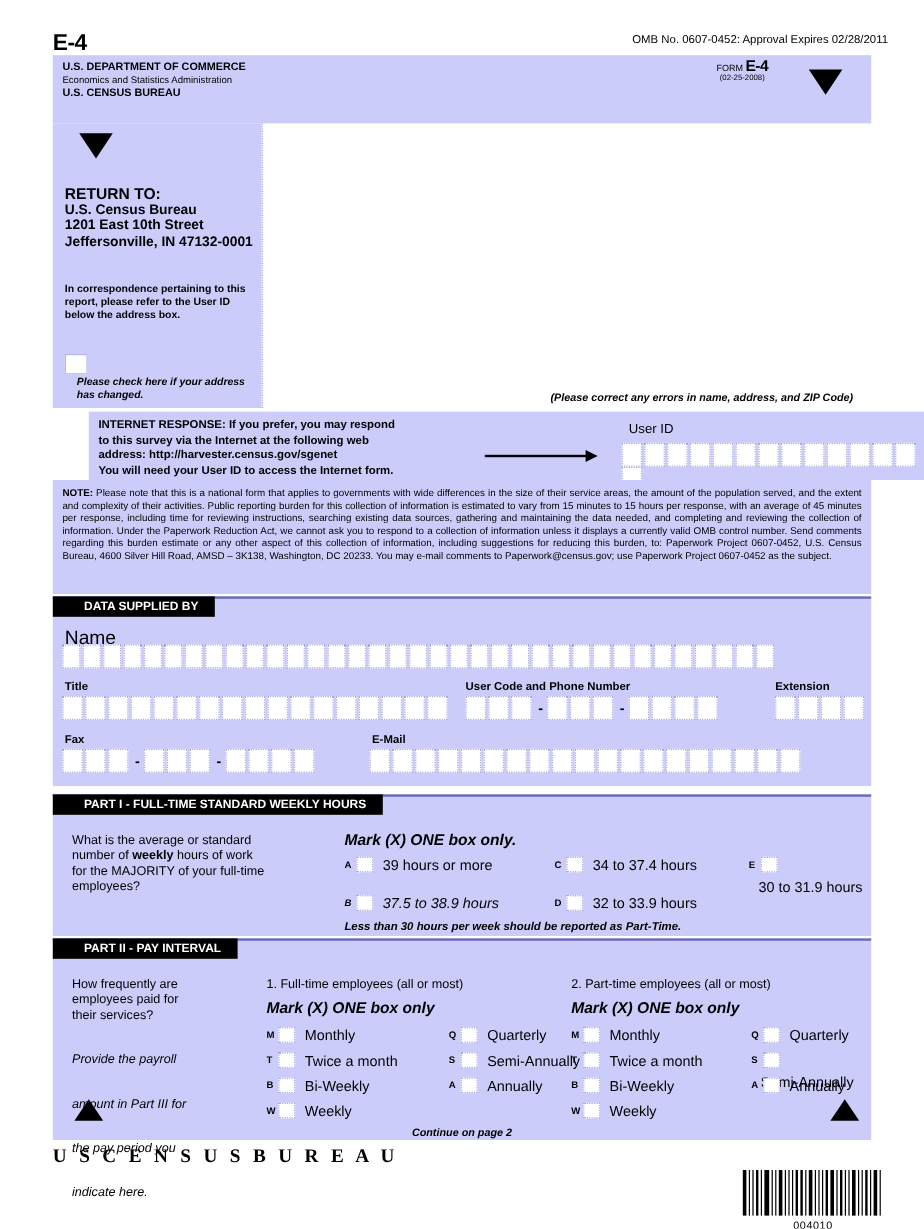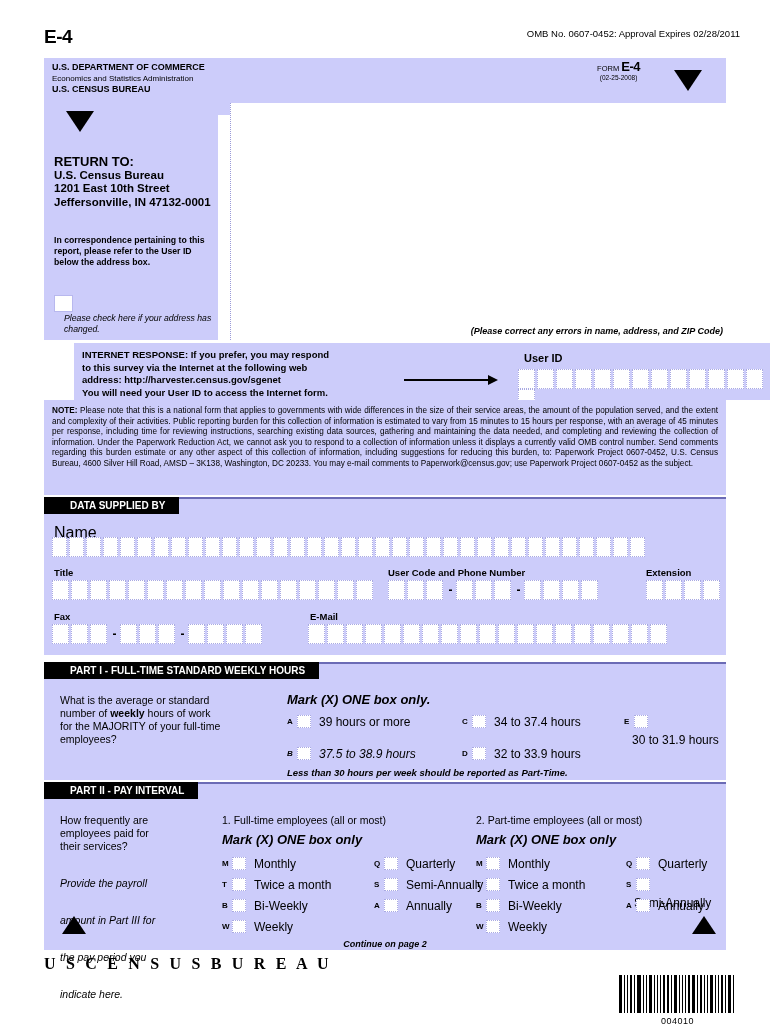--- a/index.html
+++ b/index.html
@@ -9,48 +9,48 @@
   
   .lav{background:#ccccfa;}
   .abs{position:absolute;}
   .ital{font-style:italic;margin-top:24px;}
 
   
   .formnum{left:44px;top:26px;font-size:19px;font-weight:bold;letter-spacing:-0.5px;}
   .omb{right:30px;top:28px;font-size:9.5px;}
 
   
-  .hdrband{left:44px;top:46px;width:682px;height:57px;margin-top:12px;}
+  .hdrband{left:44px;top:46px;width:682px;height:57px;}
   .agency{left:8px;top:4px;font-size:9px;font-weight:bold;line-height:11px;}
   .agency .sub{font-weight:normal;font-size:8px;}
   .titleblk{left:120px;top:20px;width:480px;text-align:center;font-size:13.5px;font-weight:bold;line-height:17px;}
   .formbox{right:86px;top:4px;text-align:center;font-size:7.5px;line-height:9px;}
   .formbox .fb1{font-size:7.5px;}
   .formbox .fbe{font-size:13px;font-weight:bold;letter-spacing:-0.5px;}
   .formbox .fbd{font-size:6.5px;}
   .tri-down{width:0;height:0;border-left:14px solid transparent;border-right:14px solid transparent;border-top:21px solid #000;}
   .tri-up{width:0;height:0;border-left:12px solid transparent;border-right:12px solid transparent;border-bottom:18px solid #000;}
 
   
   .retcol{left:44px;top:103px;width:174px;height:237px;}
   .retto{left:10px;top:52px;font-size:11.5px;font-weight:bold;line-height:13.5px;}
   .retto .big{font-size:13px;}
   .corrnote{left:10px;top:132px;width:160px;font-size:8.7px;font-weight:bold;line-height:11px;}
   .chkrow{left:10px;top:192px;width:160px;}
   .addr-chk{width:17px;height:15px;background:#fff;border:1px solid #b8b8ee;display:inline-block;vertical-align:top;}
-  .chktxt{display:inline-block;margin-left:10px;font-size:8.7px;font-style:italic;font-weight:normal;line-height:10.5px;vertical-align:top;}
+  .chktxt{display:inline-block;margin-left:10px;font-size:8.7px;font-style:italic;font-weight:bold;line-height:10.5px;vertical-align:top;}
   .tri-slot{left:22px;top:8px;}
 
-  .whitebox{left:230px;top:103px;width:508px;height:237px;background:#fff;border-left:1px dotted #9a9ad8;}
+  .whitebox{left:218px;top:103px;width:508px;height:237px;background:#fff;border-left:1px dotted #9a9ad8;}
   .correct{right:16px;bottom:4px;font-size:9px;font-style:italic;font-weight:bold;}
 
   
   .netband{left:44px;top:343px;width:708px;height:57px;margin-left:30px;}
   .nettxt{left:8px;top:6px;font-size:9.5px;font-weight:bold;line-height:12.5px;}
-  .useridlbl{left:450px;top:9px;font-size:11px;font-weight:bold;}
+  .useridlbl{left:450px;top:9px;font-size:11px;font-weight:normal;}
   .arrow{left:330px;top:32px;width:100px;height:10px;}
   .arrow .shaft{position:absolute;left:0;top:4px;width:86px;height:2px;background:#000;}
   .arrow .head{position:absolute;left:84px;top:0;width:0;height:0;border-top:5px solid transparent;border-bottom:5px solid transparent;border-left:10px solid #000;}
   .uidboxes{left:444px;top:26px;}
 
   
   .cb{display:inline-block;width:17px;height:20px;background:#fff;border:1px dotted #a9a9e2;margin-right:2px;vertical-align:top;box-sizing:border-box;}
   .cb.sm{width:15px;}
   .dash{display:inline-block;width:11px;text-align:center;font-size:12px;font-weight:bold;vertical-align:top;line-height:20px;}
 

